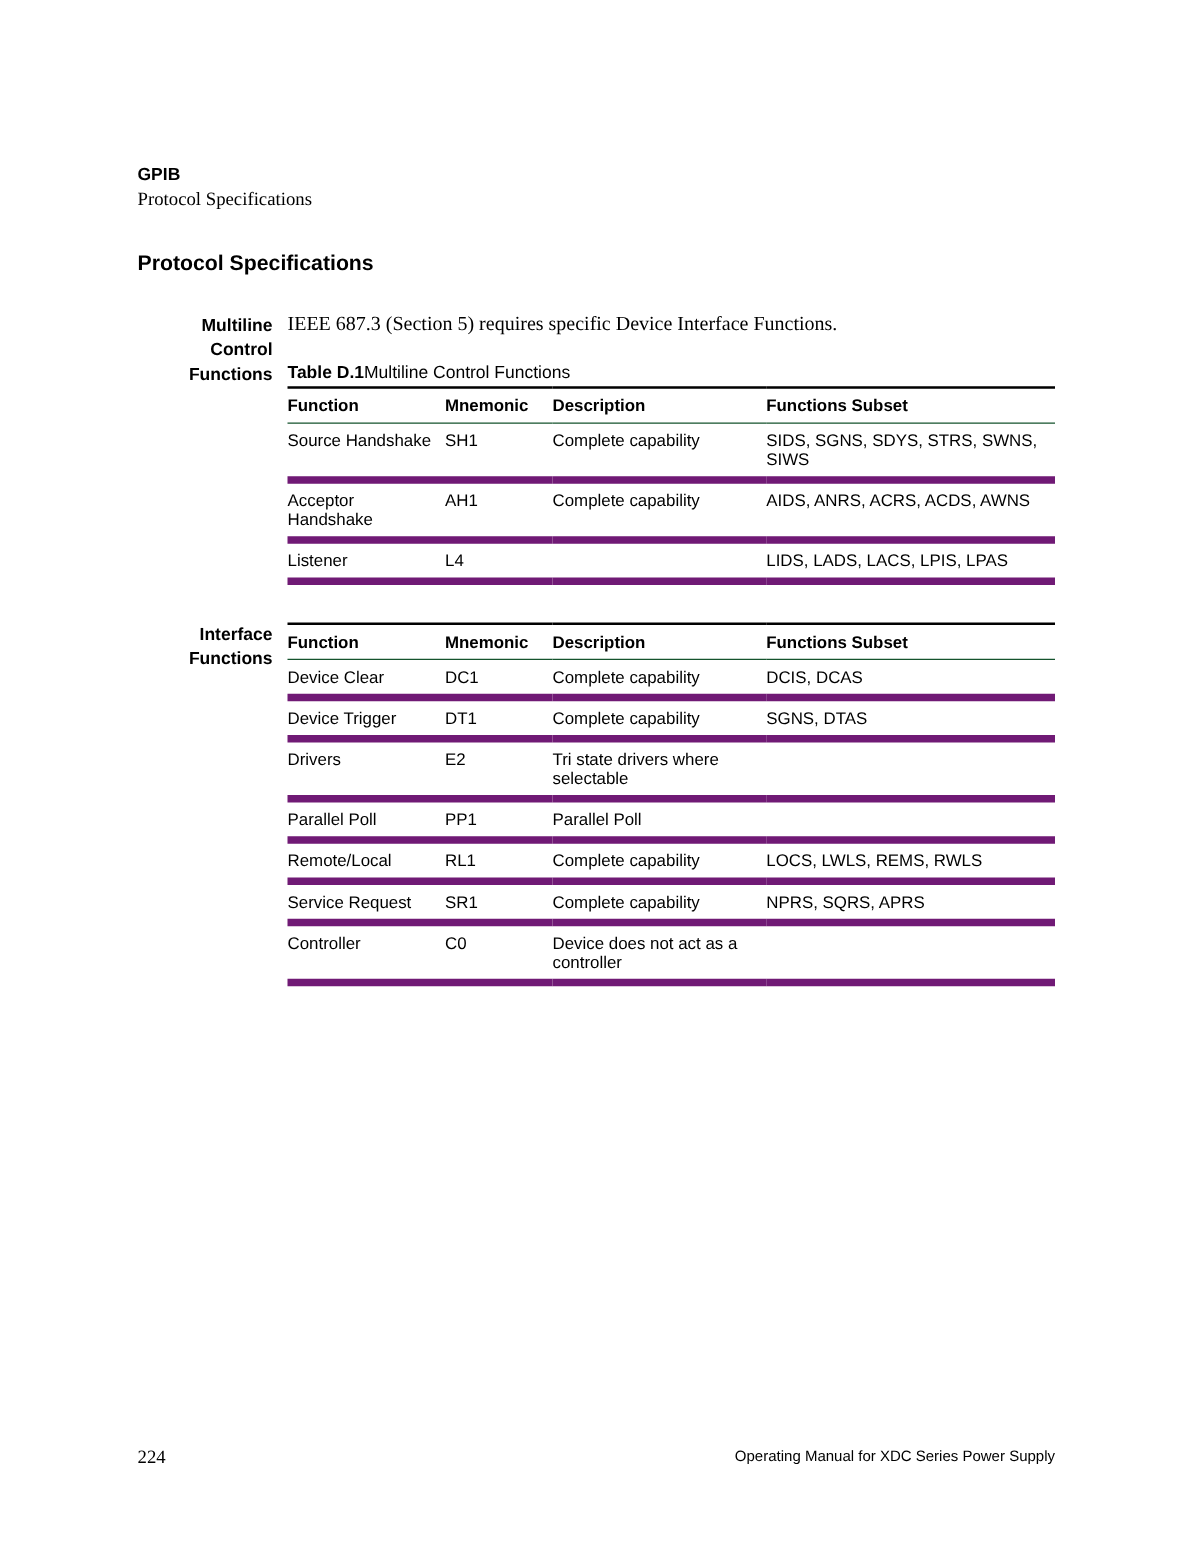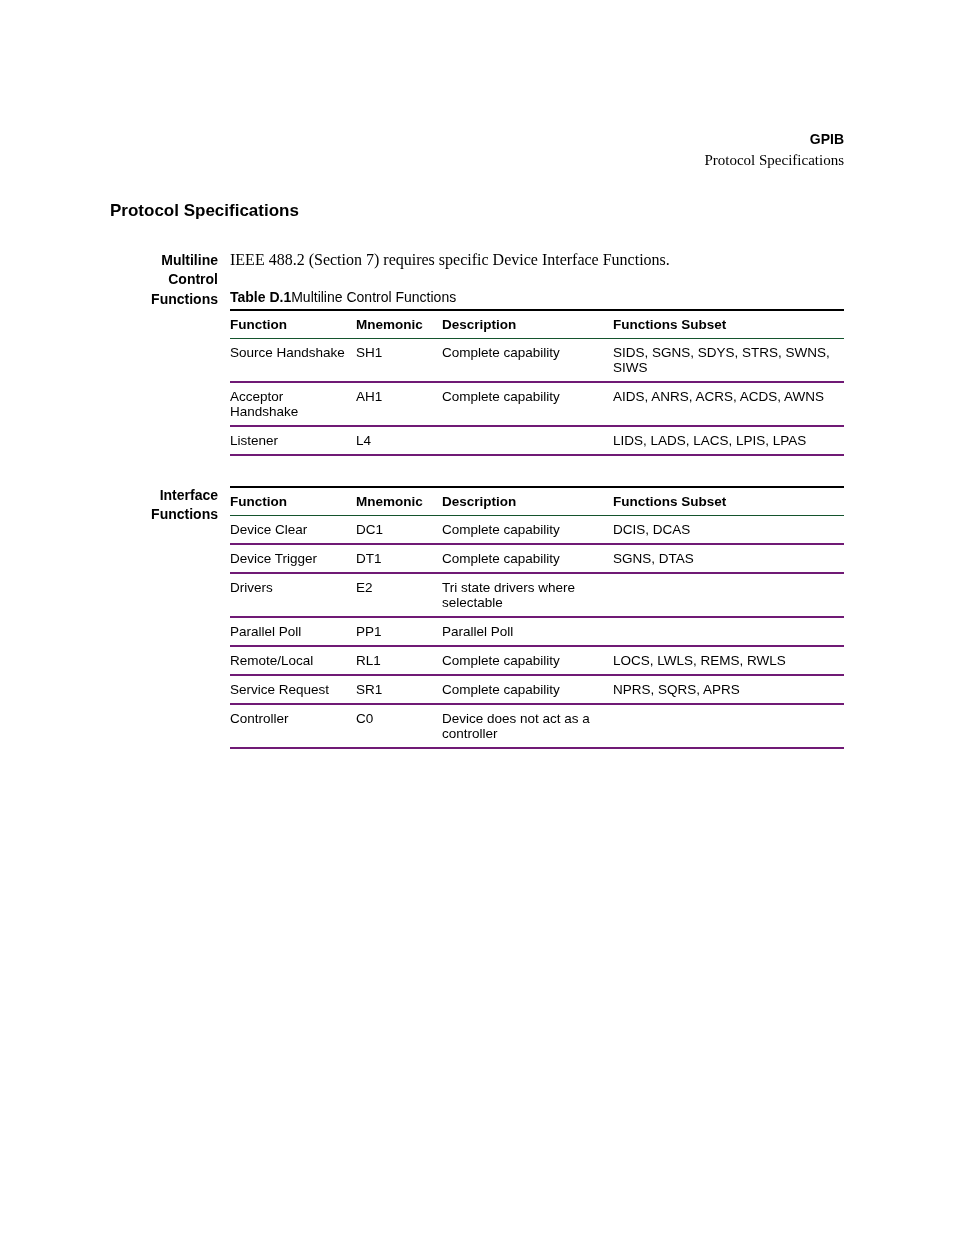--- a/index.html
+++ b/index.html
@@ -16,21 +16,20 @@
     .page {
       padding: 130px 110px 60px 110px;
       box-sizing: border-box;
       height: 100%;
       position: relative;
     }
     .header-section {
       font-size: 14px;
       line-height: 1.4;
       margin-bottom: 30px;
-      text-align: right;
     }
     .header-bold {
       font-weight: bold;
       font-size: 14px;
     }
     .header-sub {
       font-family: "Times New Roman", Times, serif;
       font-size: 15px;
     }
     .main-heading {
@@ -70,21 +69,21 @@
     table {
       border-collapse: collapse;
       width: 100%;
       font-size: 13.5px;
     }
     thead tr {
       border-top: 2px solid #000;
       border-bottom: 1px solid #14532d;
     }
     tbody tr {
-      border-bottom: 2px solid #701a75;
+      border-bottom: 6px solid #701a75;
     }
     th {
       text-align: left;
       font-weight: bold;
       padding: 6px 6px 6px 0;
       vertical-align: top;
     }
     td {
       text-align: left;
       padding: 6px 6px 6px 0;
@@ -118,21 +117,21 @@
   <div class="header-section">
     <div class="header-bold">GPIB</div>
     <div class="header-sub">Protocol Specifications</div>
   </div>
 
   <div class="main-heading">Protocol Specifications</div>
 
   <div class="section">
     <div class="side-label">Multiline Control Functions</div>
     <div class="section-body">
-      <div class="body-text">IEEE 488.2 (Section 7) requires specific Device Interface Functions.</div>
+      <div class="body-text">IEEE 687.3 (Section 5) requires specific Device Interface Functions.</div>
       <div class="table-caption">
         <span class="table-caption-label">Table D.1</span><span>Multiline Control Functions</span>
       </div>
       <table>
         <thead>
           <tr>
             <th class="col-func">Function</th>
             <th class="col-mnem">Mnemonic</th>
             <th class="col-desc">Description</th>
             <th>Functions Subset</th>
@@ -215,14 +214,18 @@
               <td>Controller</td>
               <td>C0</td>
               <td>Device does not act as a controller</td>
               <td></td>
             </tr>
           </tbody>
       </table>
     </div>
   </div>
 
+  <div class="footer">
+    <span class="page-num">224</span>
+    <span class="footer-text">Operating Manual for XDC Series Power Supply</span>
+  </div>
 
 </div>
 
 </body></html>

